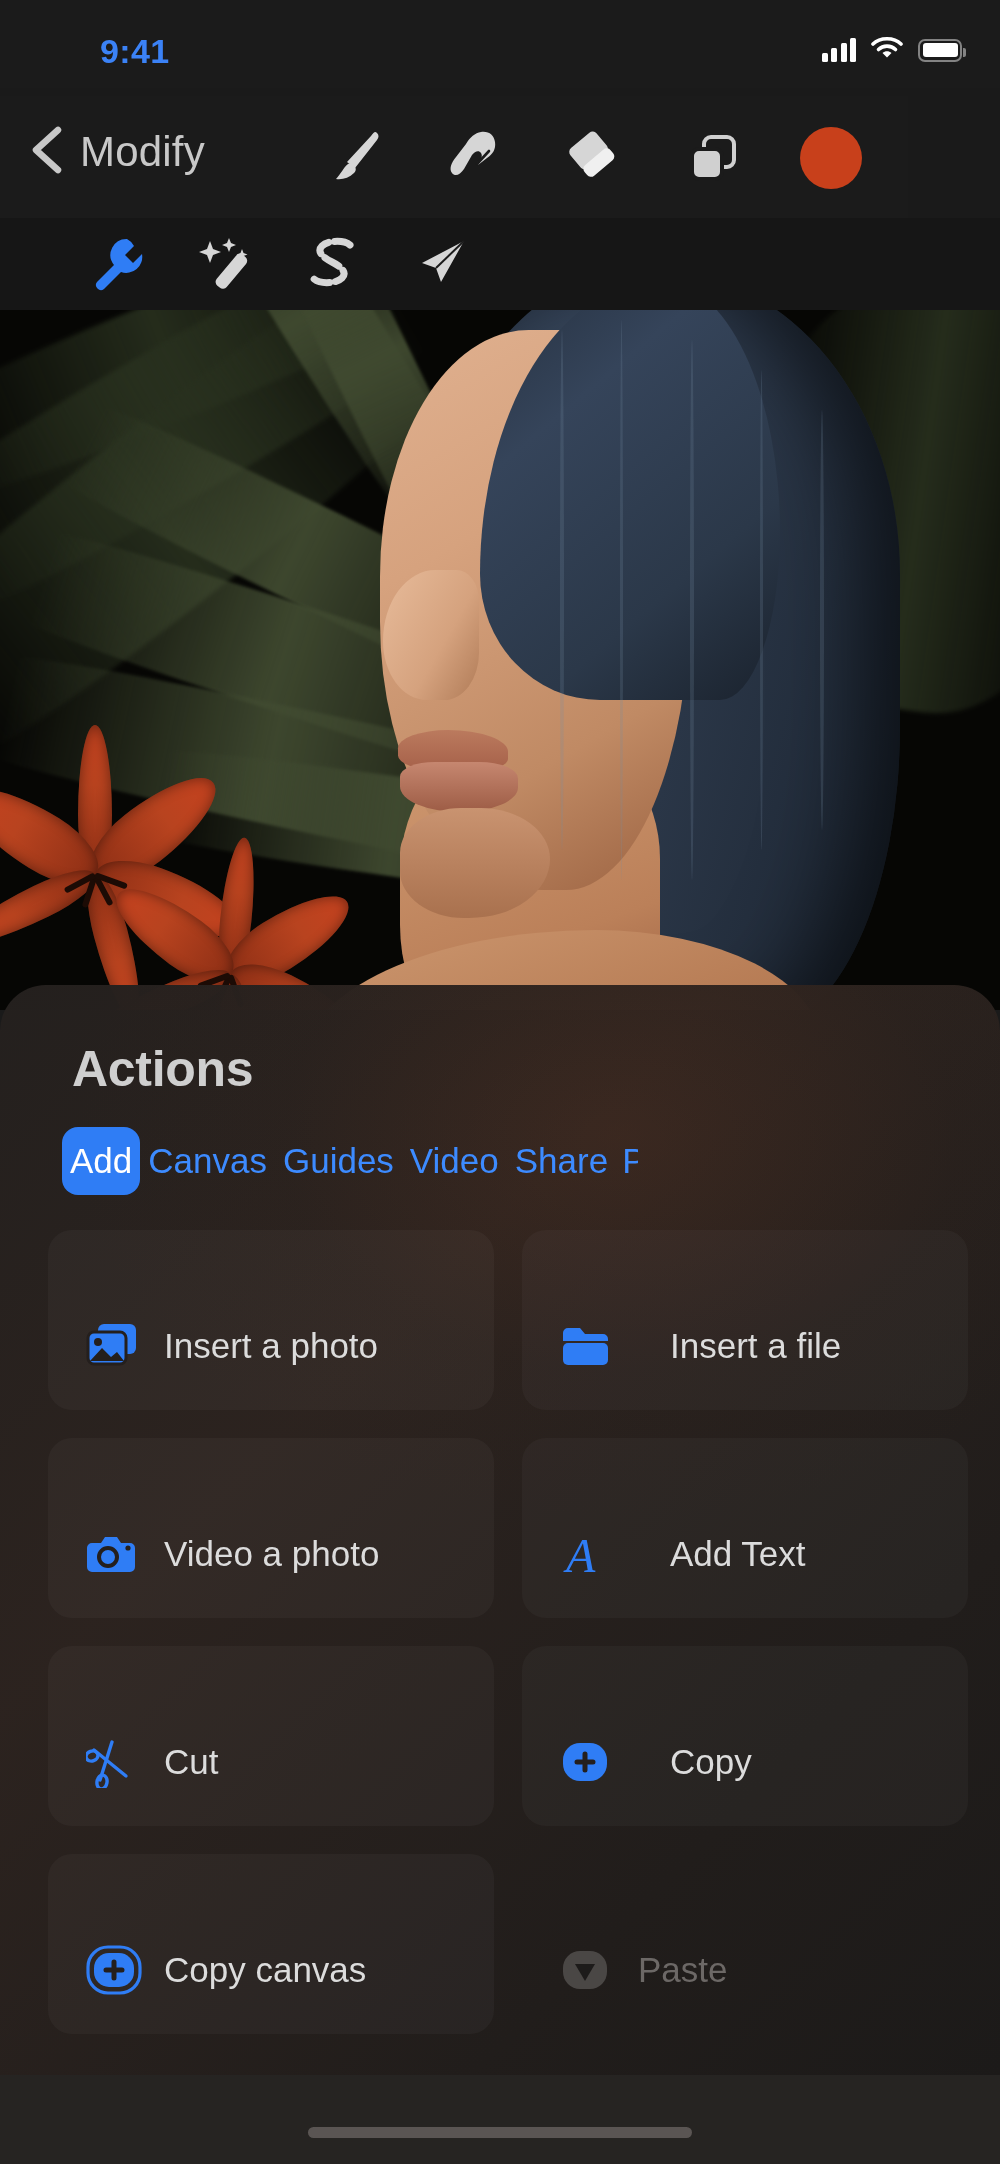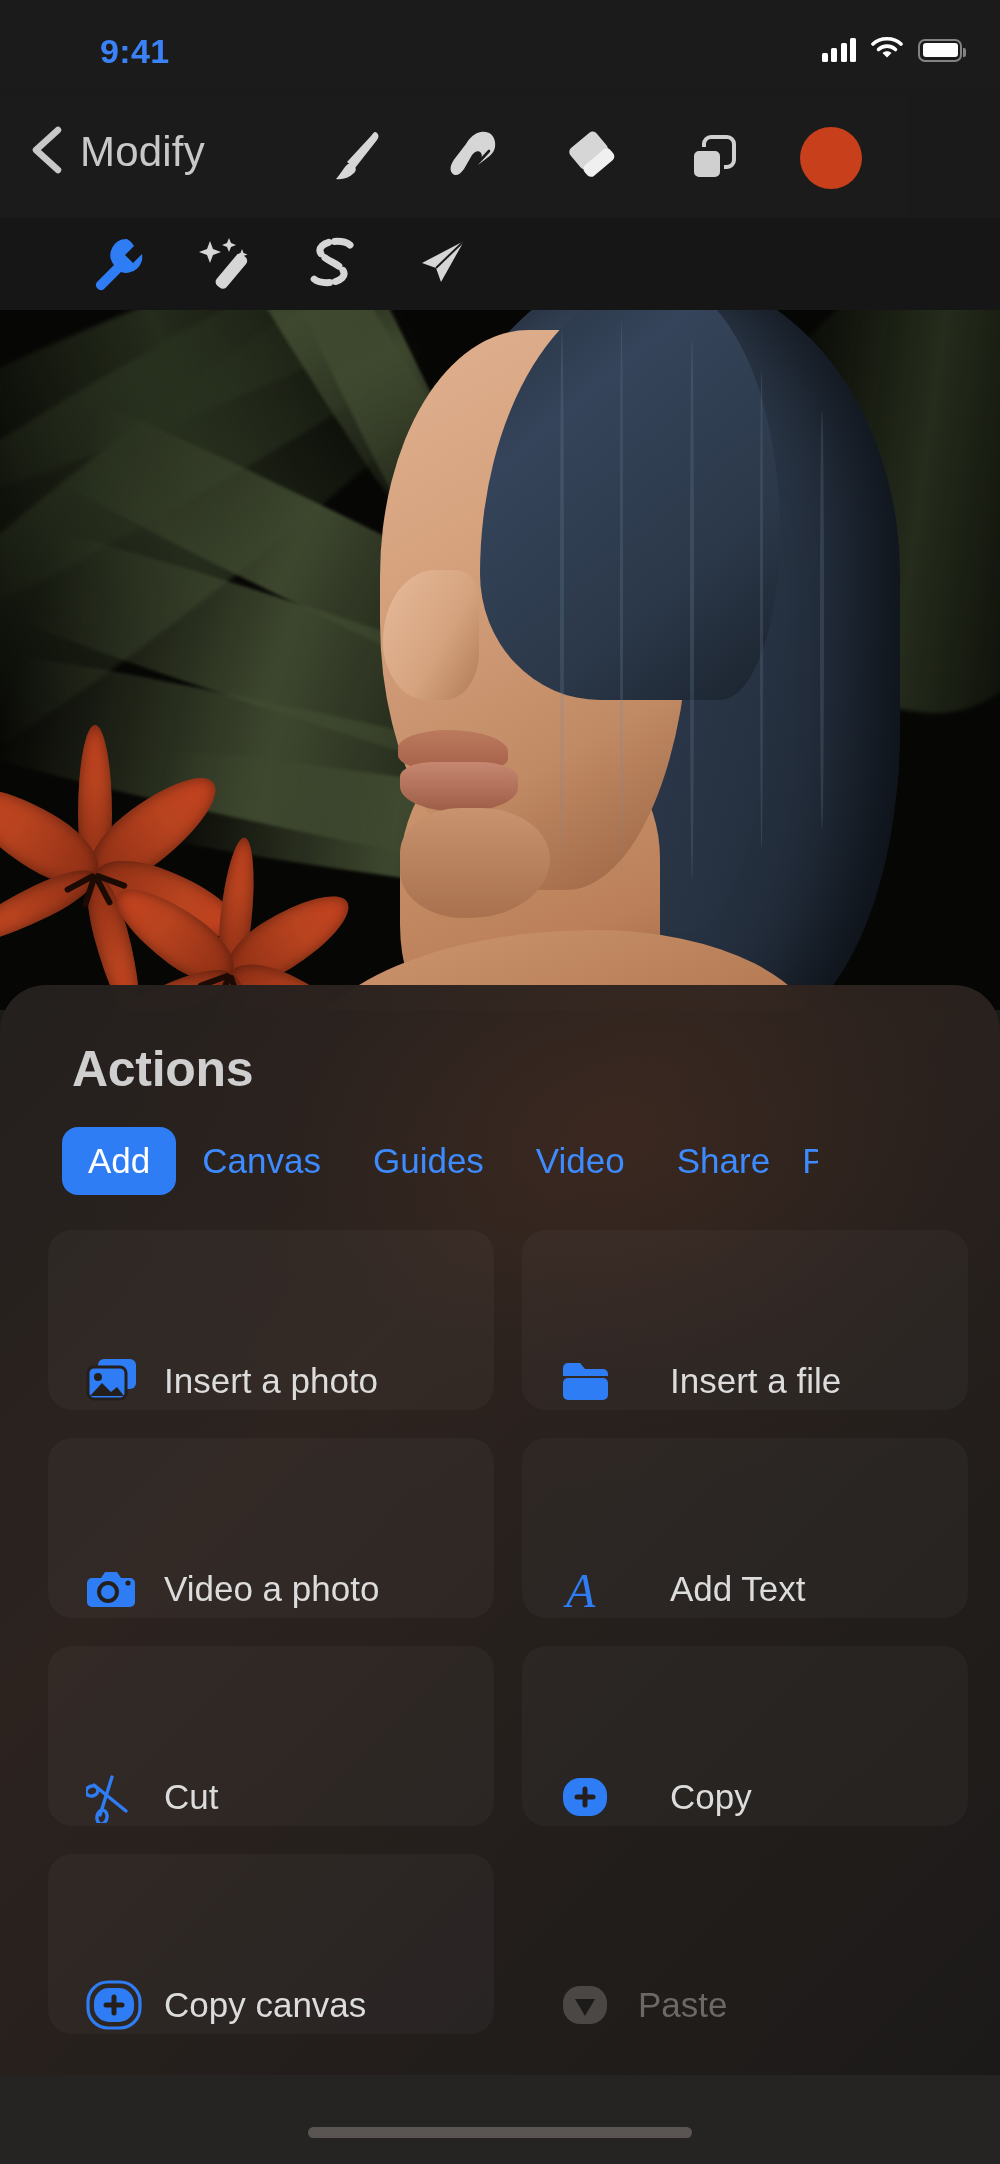--- a/index.html
+++ b/index.html
@@ -204,35 +204,35 @@
   #panel-title {
     position:absolute; left:72px; top:55px;
     color:#cfcfcf; font-size:50px; font-weight:700; letter-spacing:-0.3px;
   }
   #tabs {
     position:absolute; left:62px; top:142px;
     display:flex; align-items:center; gap:0;
   }
   .tab {
     font-size:35px; color:#3d8bff; font-weight:400;
-    padding:14px 26px; border-radius:16px; white-space:nowrap;
+    padding:14px 8px; border-radius:16px; white-space:nowrap;
   }
   .tab.active { background:#2f7df5; color:#fff; font-weight:500; }
   .tab.clipped { overflow:hidden; width:22px; padding-left:6px; padding-right:0; }
 
   #grid {
     position:absolute; left:48px; top:245px;
     width:920px;
     display:grid; grid-template-columns:446px 446px; gap:28px 28px;
   }
   .cell {
     height:180px;
     background:rgba(255,255,255,0.035);
     border-radius:24px;
-    display:flex; align-items:flex-end; padding:52px 0 0 38px;
+    display:flex; align-items:center; padding:52px 0 0 38px;
     position:relative;
   }
   .cell.warm { background:rgba(255,255,255,0.03);gap:32px; }
   .cell.ghost { background:transparent; }
   .cell-icon {
     width:62px; min-width:62px; height:58px;
     display:flex; align-items:center; justify-content:flex-start;
   }
   .cell-label {
     margin-left:16px; color:#dcdcdc; font-size:35px; line-height:58px;

